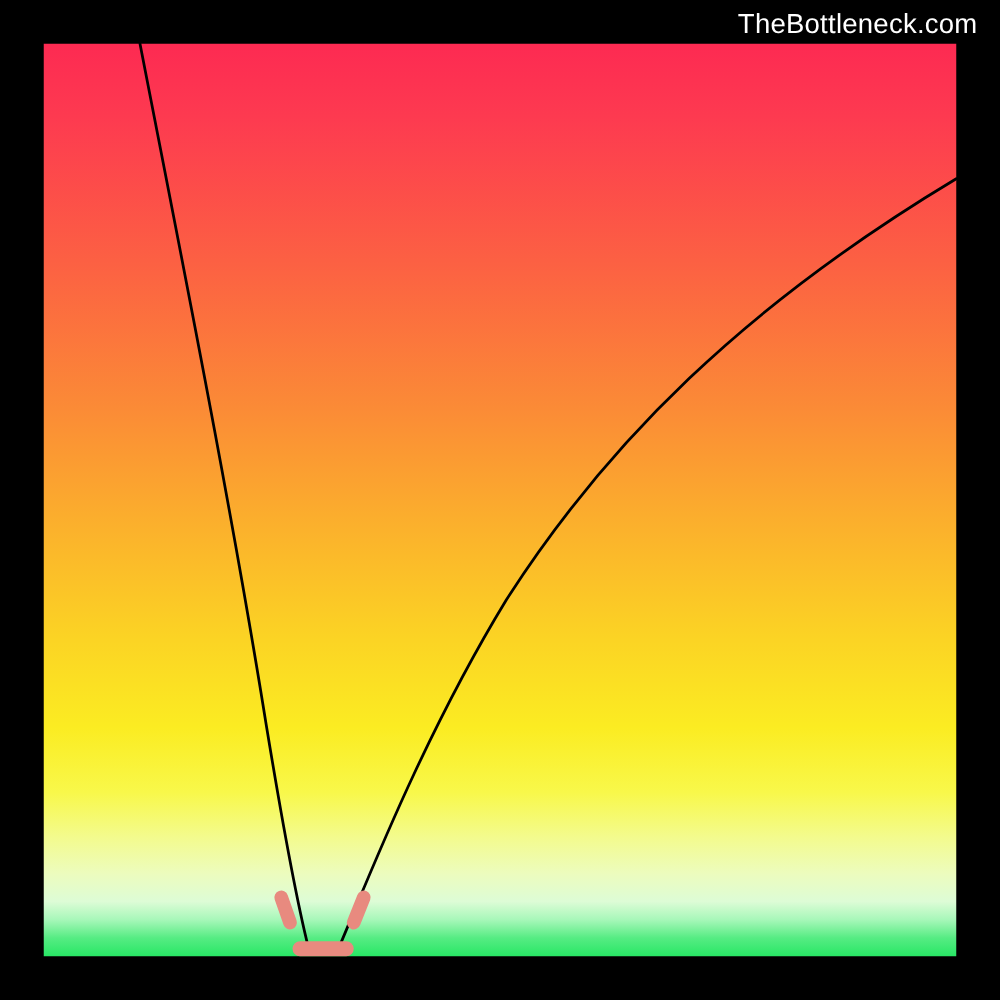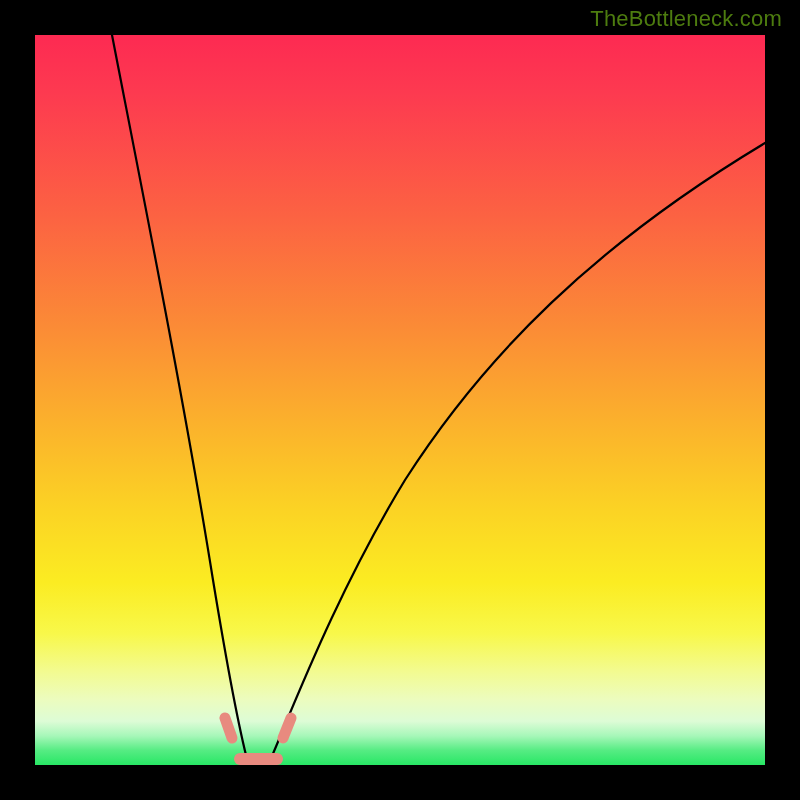--- a/index.html
+++ b/index.html
@@ -41,21 +41,21 @@
       #ddfcd6 94%,
       #a7f7b9 96%,
       #56ec83 98%,
       #28e765 100%
     );
   }
   .watermark {
     position: absolute;
     top: 6px;
     right: 18px;
-    color: #4d7c0f;
+    color: #ffffff;
     font-size: 22px;
     font-weight: 400;
     letter-spacing: 0.2px;
     user-select: none;
   }
   svg.curves {
     position: absolute;
     left: 0;
     top: 0;
     width: 730px;

